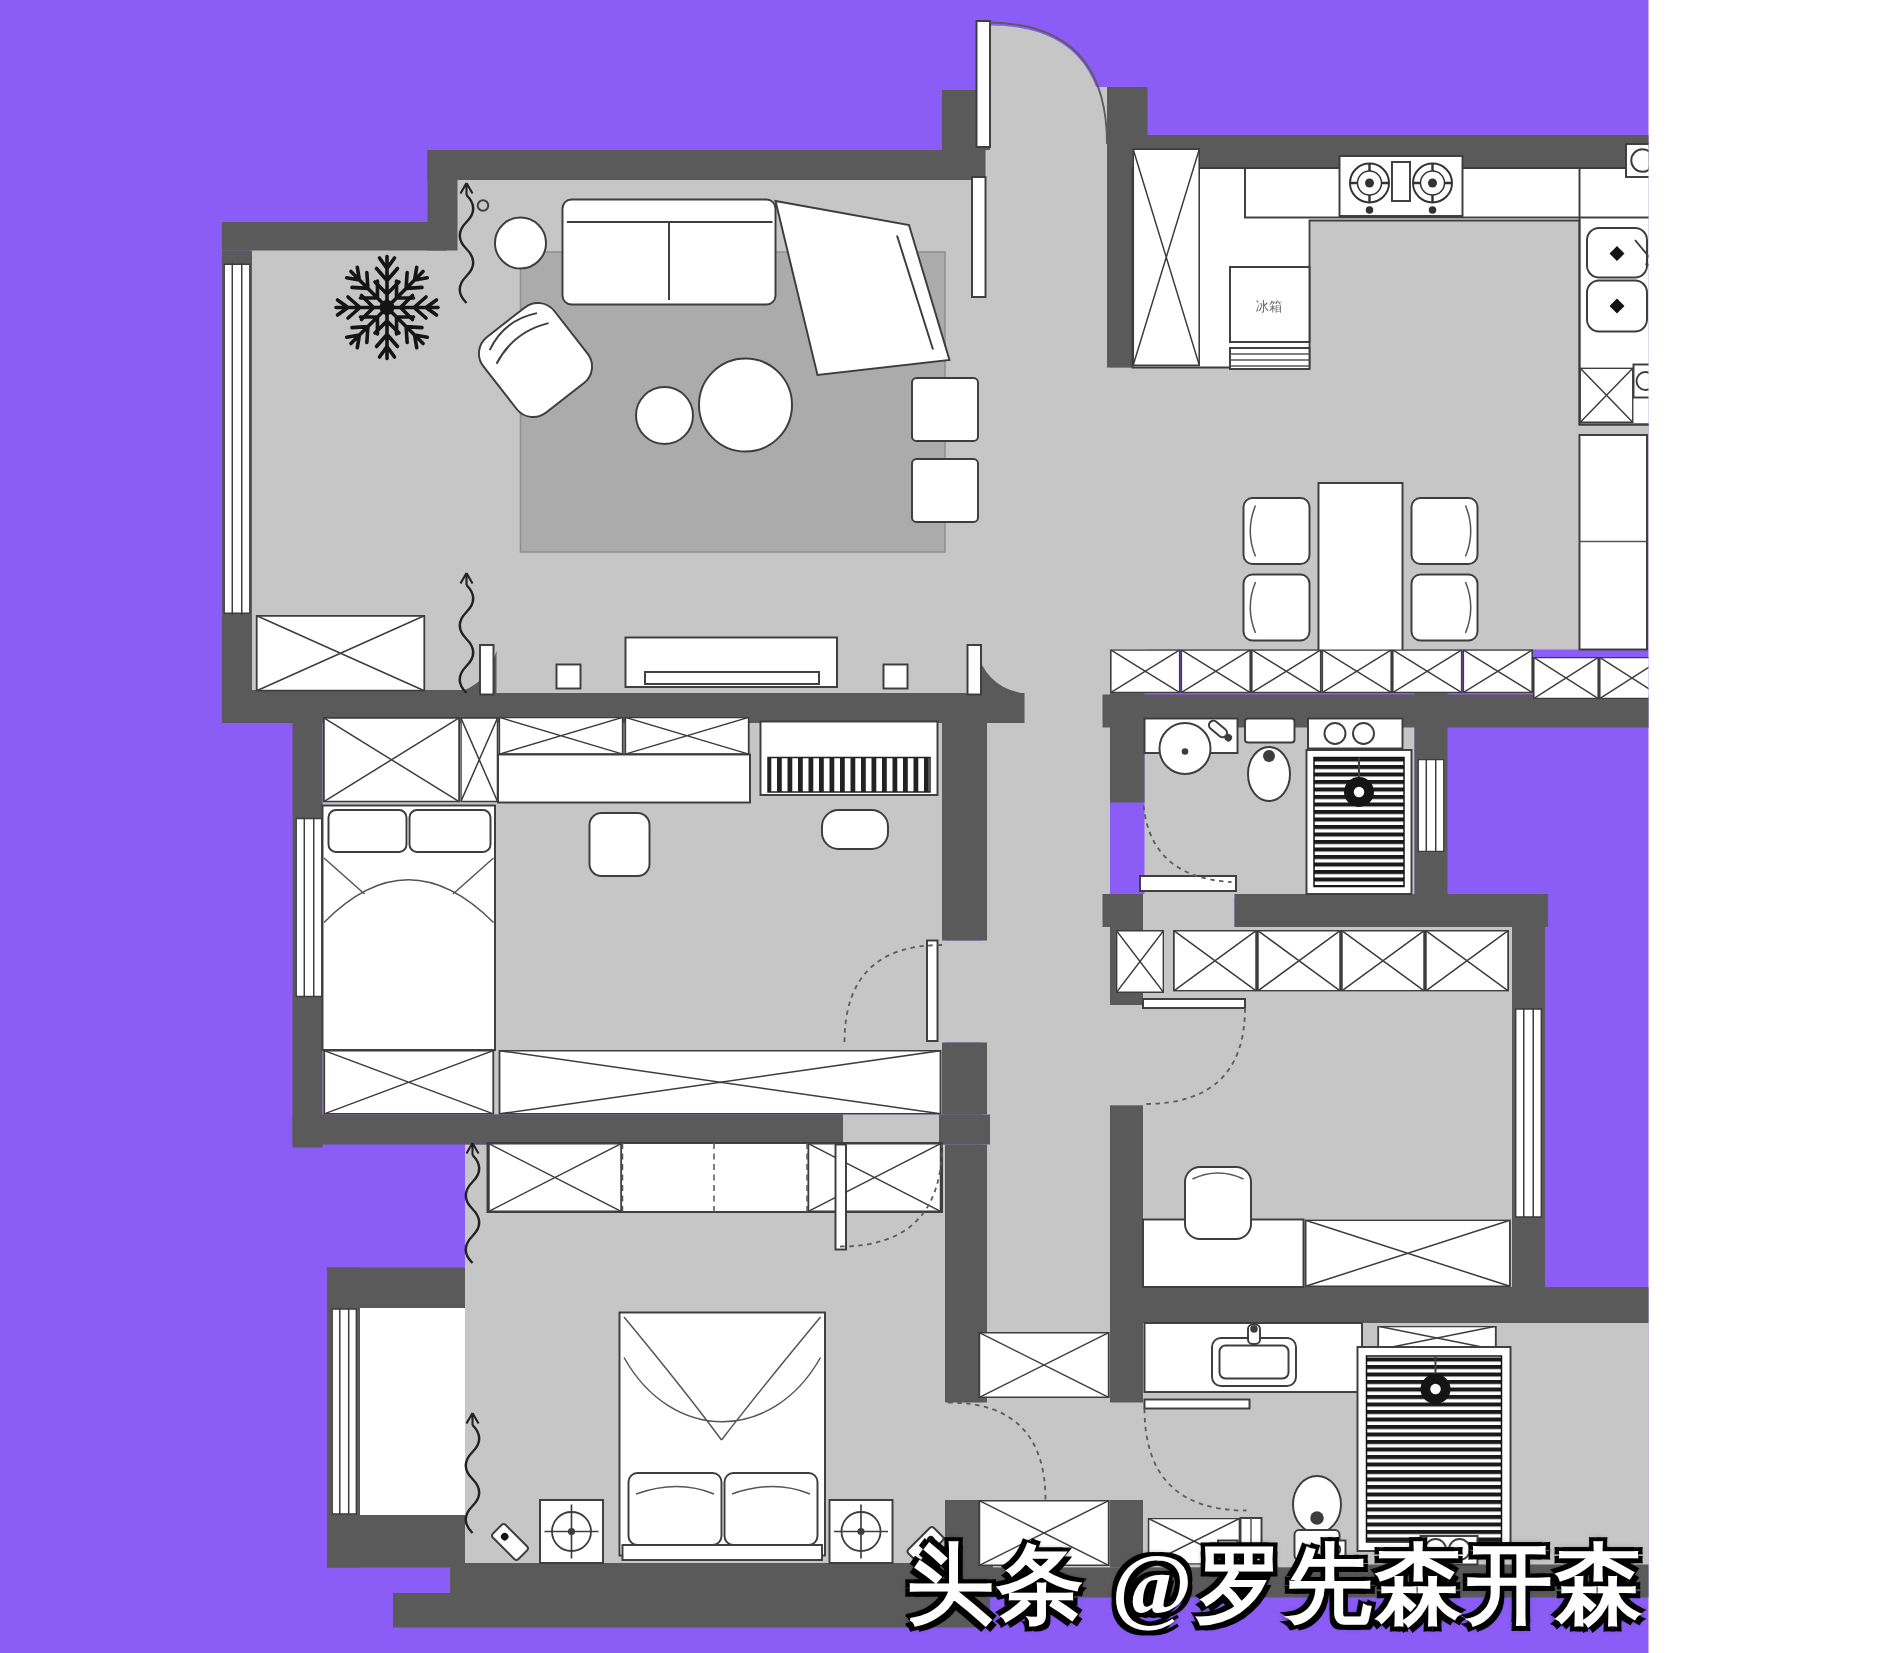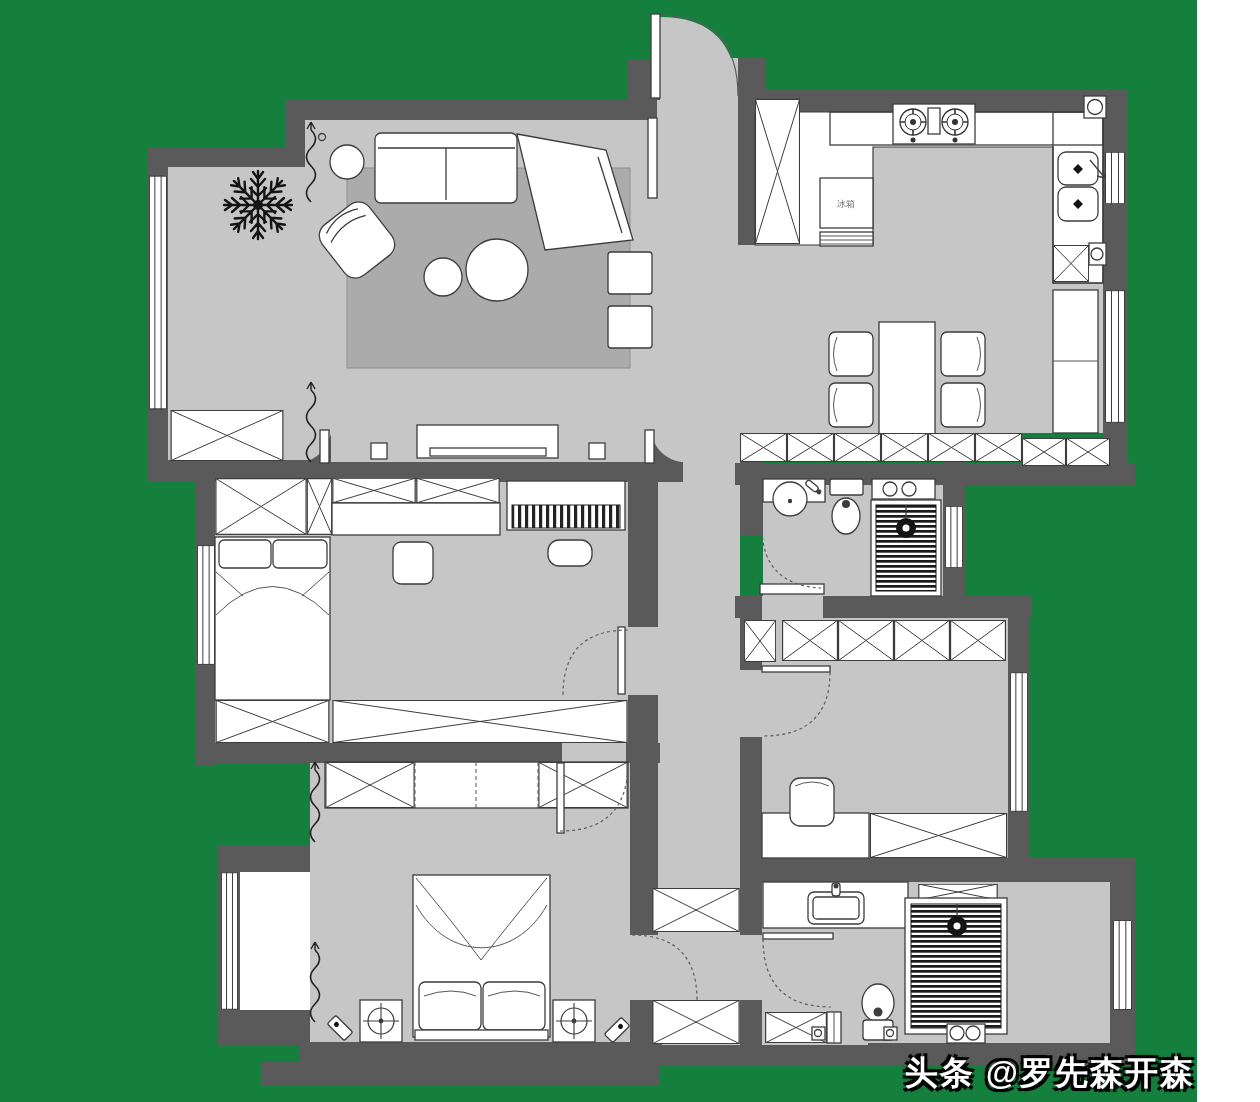--- a/index.html
+++ b/index.html
@@ -1,30 +1,30 @@
 <!DOCTYPE html>
 <html><head>
 <meta charset="utf-8">
 <style>
   html,body{margin:0;padding:0;background:#fff;}
-  .stage{position:relative;width:1197px;height:1102px;background:#15803d;overflow:hidden;
+  .stage{position:relative;width:1099px;height:1102px;background:#8b5cf6;overflow:hidden;
          font-family:"Liberation Sans",sans-serif;}
   .stage svg{position:absolute;left:0;top:0;}
   
   .w  {fill:#5a5a5a;stroke:none;}
   .f  {fill:#c6c6c6;stroke:none;}
   .rug{fill:#ababab;stroke:#8f8f8f;stroke-width:1;}
   .wh {fill:#ffffff;stroke:#3d3d3d;stroke-width:1.3;}
   .ln {fill:none;stroke:#3d3d3d;stroke-width:1.3;}
   .tn {fill:none;stroke:#555;stroke-width:1;}
   .door{fill:none;stroke:#5c5c5c;stroke-width:1.2;}
   .watermark{position:absolute;right:2px;bottom:6px;z-index:5;
-    font-size:33px;font-weight:700;letter-spacing:2px;color:#fff;white-space:nowrap;
+    font-size:58px;font-weight:700;letter-spacing:2px;color:#fff;white-space:nowrap;
     text-shadow:3px 3px 0 #000,-3px -3px 0 #000,-3px 3px 0 #000,3px -3px 0 #000,0 0 5px #000;
-    font-family:Liberation Sans, sans-serif;}
+    font-family:Liberation Serif, serif;}
   .fridge-label{font-size:9px;fill:#6a6a6a;}
 </style>
 </head>
 <body>
 
 <div class="stage">
 <svg width="1260" height="1102" viewBox="0 0 1260 1102">
   <defs>
     <symbol id="xbox" viewBox="0 0 100 100" preserveAspectRatio="none">
       <rect x="1" y="1" width="98" height="98" fill="#ffffff" stroke="#3d3d3d" stroke-width="1.2" vector-effect="non-scaling-stroke"></rect>

